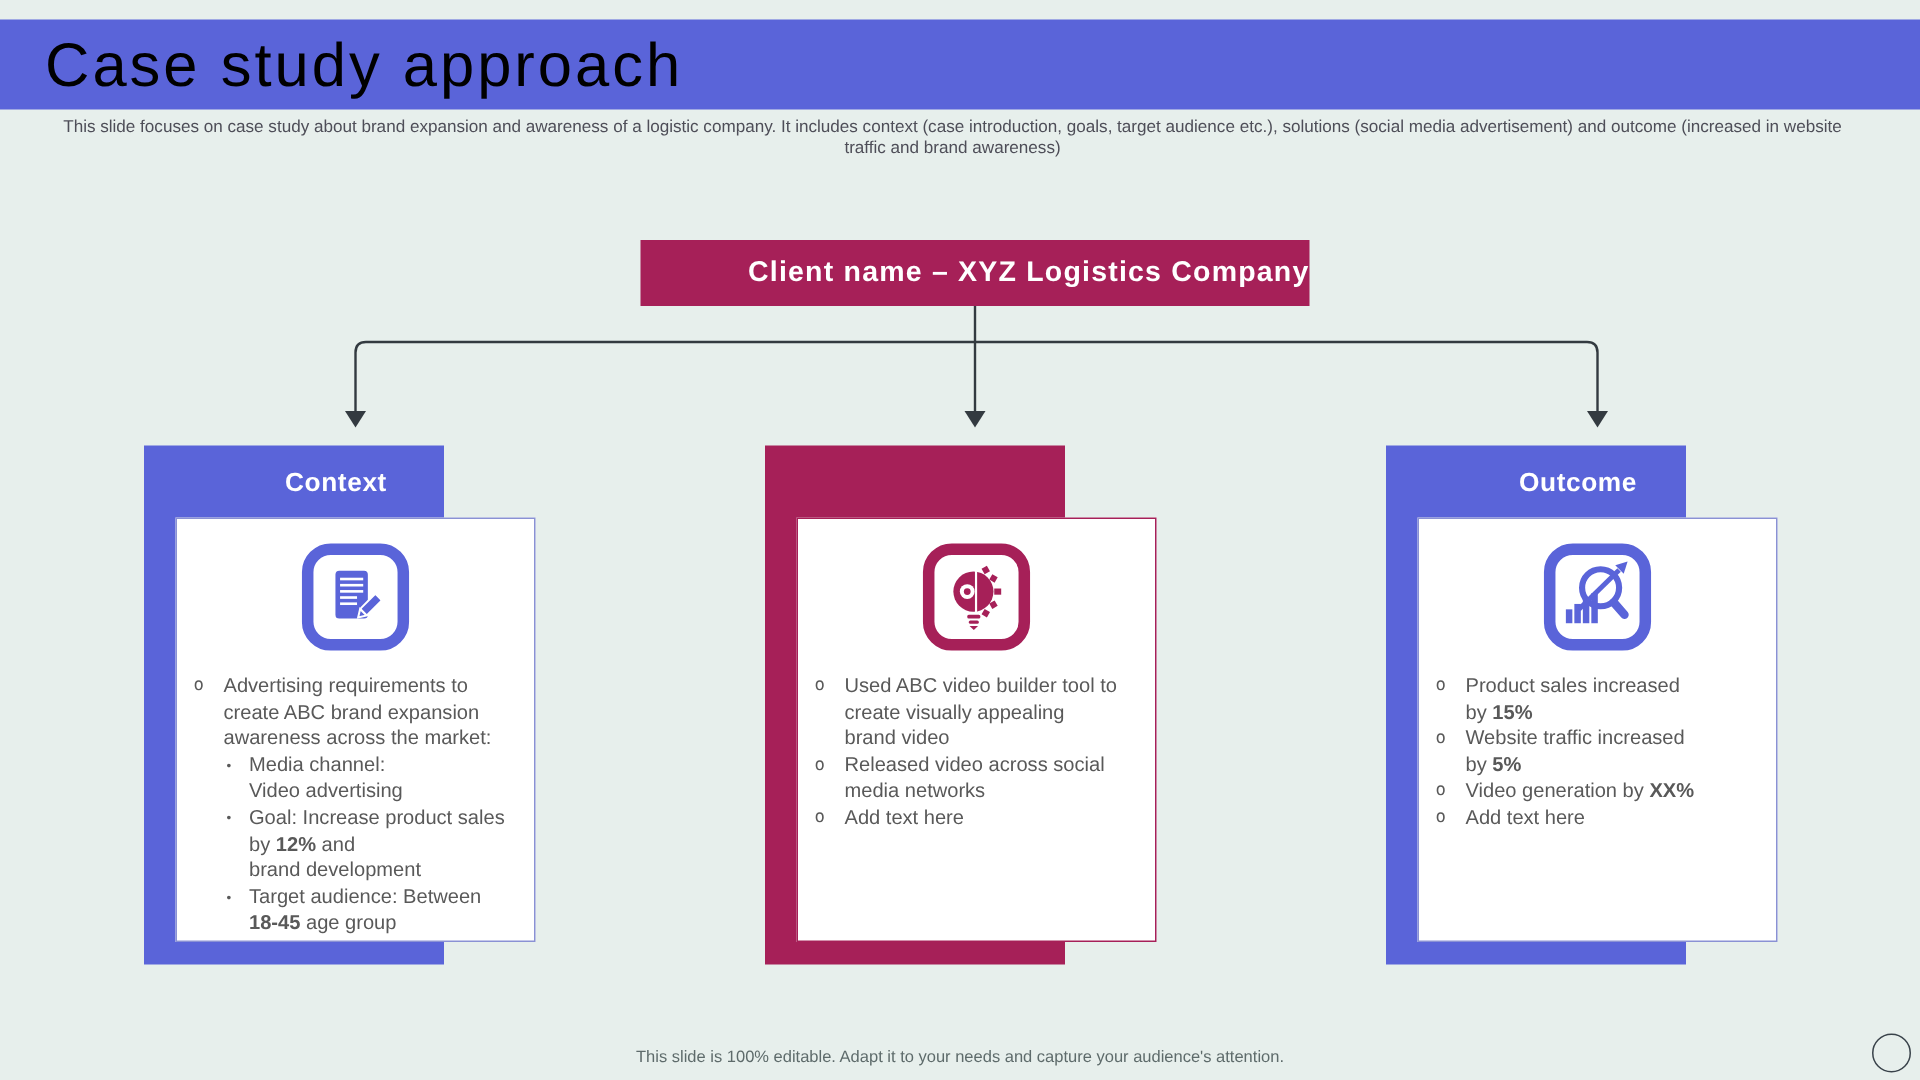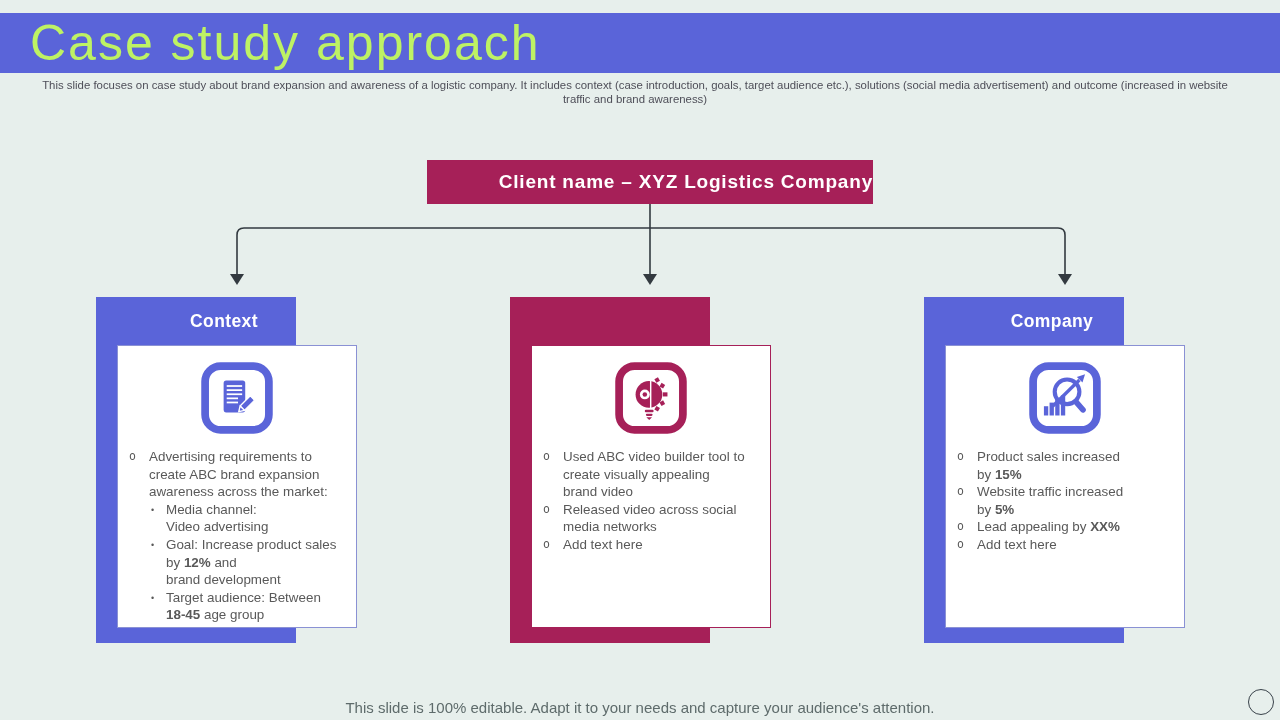--- a/index.html
+++ b/index.html
@@ -11,21 +11,21 @@
     --card-border-blue:#8a91d4;
   }
   *{box-sizing:border-box;}
   html,body{margin:0;padding:0;}
   body{font-family:"Liberation Sans",sans-serif;background:#cfd8d6;}
   .slide{position:relative;width:1280px;height:720px;background:var(--bg);overflow:hidden;}
 
   
   .title-bar{position:absolute;left:0;top:13px;width:1280px;height:60px;background:var(--blue);
     display:flex;align-items:center;padding-left:30px;}
-  .title-bar h1{margin:0;color:#bef264;font-size:50px;font-weight:400;letter-spacing:2px;}
+  .title-bar h1{margin:0;color:#000000;font-size:41px;font-weight:400;letter-spacing:2px;}
 
   
   .subtitle{position:absolute;left:27px;top:79px;width:1216px;margin:0;
     font-size:11.4px;line-height:13.8px;color:#4e4e58;text-align:center;}
 
   
   .client-banner{position:absolute;left:427px;top:160px;width:446px;height:44px;
     background:var(--maroon);color:#fff;display:flex;align-items:center;justify-content:flex-end;
     font-weight:700;font-size:19px;letter-spacing:0.8px;}
 
@@ -53,21 +53,21 @@
   .bullet{display:flex;align-items:flex-start;}
   .bullet .marker{flex:0 0 auto;}
   .lvl1 .marker{width:21px;font-family:"DejaVu Sans Mono",monospace;font-size:11.5px;line-height:17.6px;padding-left:1px;}
   .lvl2{padding-left:23px;}
   .lvl2 .marker{width:15px;font-size:9px;line-height:17.6px;padding-top:1px;}
   .btext{white-space:pre-line;}
   .btext .bold{font-weight:700;}
 
   
   .footer{position:absolute;left:0;top:699px;width:1280px;text-align:center;
-    font-size:15px;color:#5e6b6b;}
+    font-size:11px;color:#5e6b6b;}
   .deco-circle{position:absolute;left:1248px;top:689px;width:26px;height:26px;
     border:1.6px solid #39424a;border-radius:50%;background:transparent;}
 </style>
 </head>
 <body>
 
 <div class="slide">
 
   <div class="title-bar">
     <h1>Case study approach</h1>
@@ -169,21 +169,21 @@
           <div class="bullet lvl1">
             <span class="marker">o</span>
             <span class="btext"><span>Add text here</span></span>
           </div>
         </div>
     </div>
   </section>
 
   <section class="column col-2 accent-blue">
     <div class="panel"></div>
-    <div class="col-header">Company</div>
+    <div class="col-header">Outcome</div>
     <div class="card">
       <div class="icon-badge">
         <svg viewBox="0 0 70 70">
           <rect x="4" y="4" width="62" height="62" rx="15" fill="#fff" stroke="currentColor" stroke-width="7.5"></rect>
           <rect x="14.5" y="43" width="4.2" height="9" fill="currentColor"></rect>
           <rect x="20" y="39.5" width="4.2" height="12.5" fill="currentColor"></rect>
           <rect x="25.5" y="36" width="4.2" height="16" fill="currentColor"></rect>
           <rect x="31" y="32.5" width="4.2" height="19.5" fill="currentColor"></rect>
           <circle cx="37" cy="29" r="12" fill="none" stroke="currentColor" stroke-width="4"></circle>
           <path d="M45.5 38.5 L52.5 46.5" stroke="currentColor" stroke-width="5.5" stroke-linecap="round"></path>
@@ -197,21 +197,21 @@
             <span class="btext"><span>Product sales increased
 by </span><span class="bold">15%</span></span>
           </div>
           <div class="bullet lvl1">
             <span class="marker">o</span>
             <span class="btext"><span>Website traffic increased
 by </span><span class="bold">5%</span></span>
           </div>
           <div class="bullet lvl1">
             <span class="marker">o</span>
-            <span class="btext"><span>Lead appealing by </span><span class="bold">XX%</span></span>
+            <span class="btext"><span>Video generation by </span><span class="bold">XX%</span></span>
           </div>
           <div class="bullet lvl1">
             <span class="marker">o</span>
             <span class="btext"><span>Add text here</span></span>
           </div>
         </div>
     </div>
   </section>
 
   <div class="footer">This slide is 100% editable. Adapt it to your needs and capture your audience's attention.</div>

